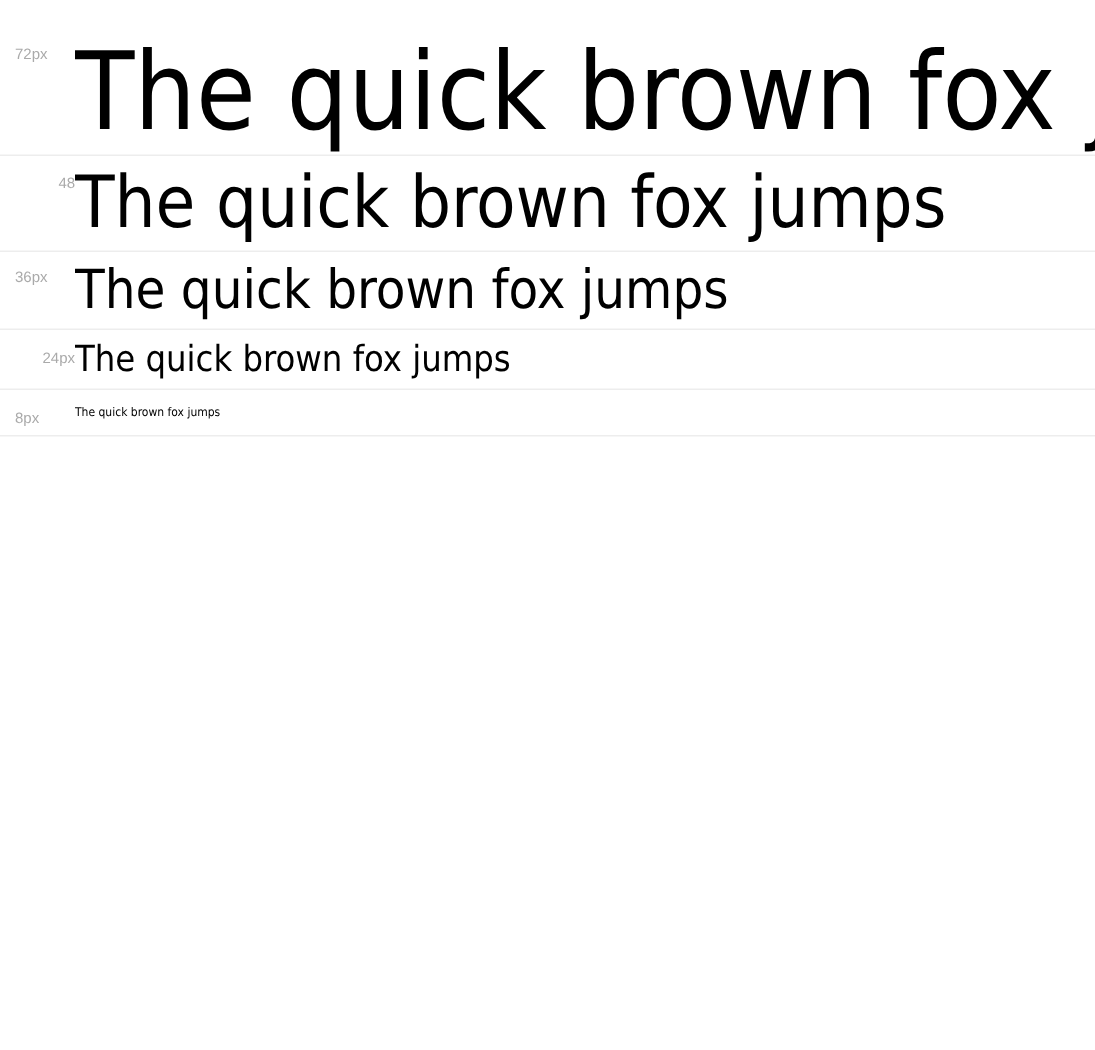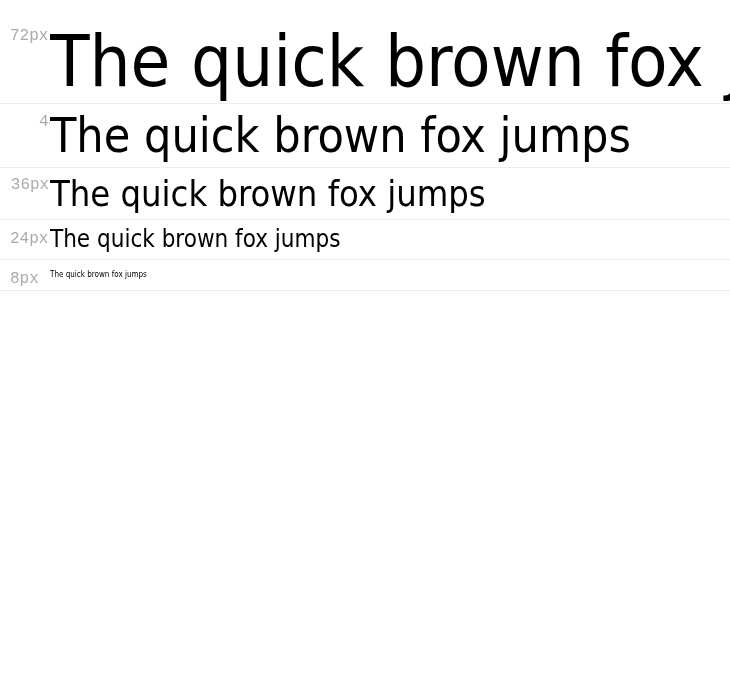--- a/index.html
+++ b/index.html
@@ -28,22 +28,22 @@
 
   .size-label-cell {
     width: 50px;
     padding: 0;
     vertical-align: top;
     overflow: hidden;
   }
 
   .size-label {
     display: block;
-    font-family: Liberation Mono, monospace;
-    font-size: 16px;
+    font-family: Liberation Sans, sans-serif;
+    font-size: 10px;
     line-height: 11px;
     color: #aaaaaa;
     padding-left: 10px;
     white-space: nowrap;
   }
 
   .sample-cell {
     padding: 0;
     vertical-align: top;
     overflow: hidden;
@@ -62,25 +62,25 @@
   
   .row-72 .sample-text { font-size: 72px; line-height: 84px; }
   .row-72 .size-label  { padding-top: 12px; }
   .row-72 .sample-cell { height: 84px; }
 
   .row-48 .sample-text { font-size: 48px; line-height: 63px; }
   .row-48 .size-label  { padding-top: 13px; padding-left: 39px; }
   .row-48 .sample-cell { height: 63px; }
 
   .row-36 .sample-text { font-size: 36px; line-height: 51px; }
-  .row-36 .size-label  { padding-top: 12px; text-align: center; }
+  .row-36 .size-label  { padding-top: 12px; }
   .row-36 .sample-cell { height: 51px; }
 
   .row-24 .sample-text { font-size: 24px; line-height: 39px; }
-  .row-24 .size-label  { padding-top: 14px; }
+  .row-24 .size-label  { padding-top: 14px; text-align: right; }
   .row-24 .sample-cell { height: 39px; }
 
   .row-18 .sample-text { font-size: 18px; line-height: 34px; }
   .row-18 .size-label  { padding-top: 14px; }
   .row-18 .sample-cell { height: 34px; }
 
   .row-14 .sample-text { font-size: 14px; line-height: 33px; }
   .row-14 .size-label  { padding-top: 14px; }
   .row-14 .sample-cell { height: 33px; }
 

